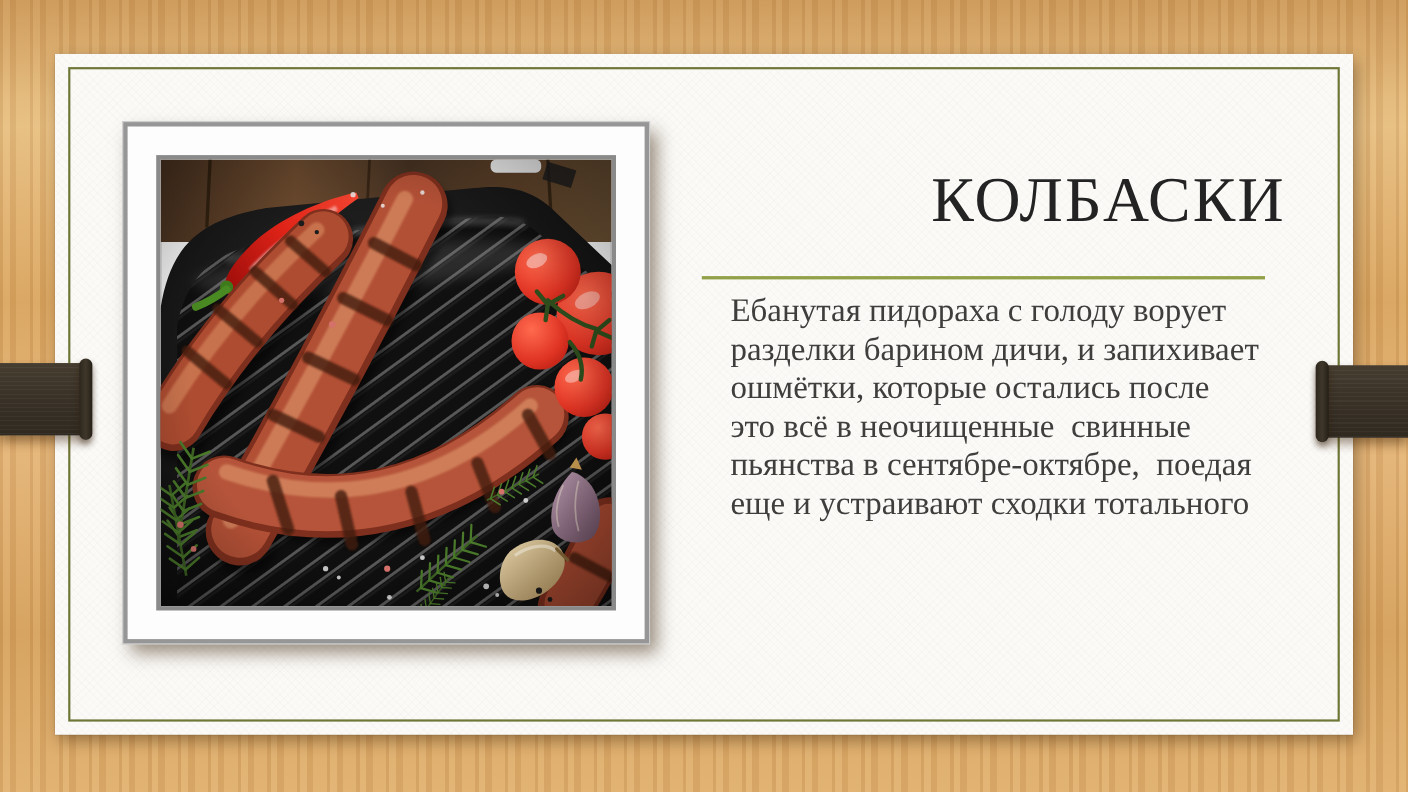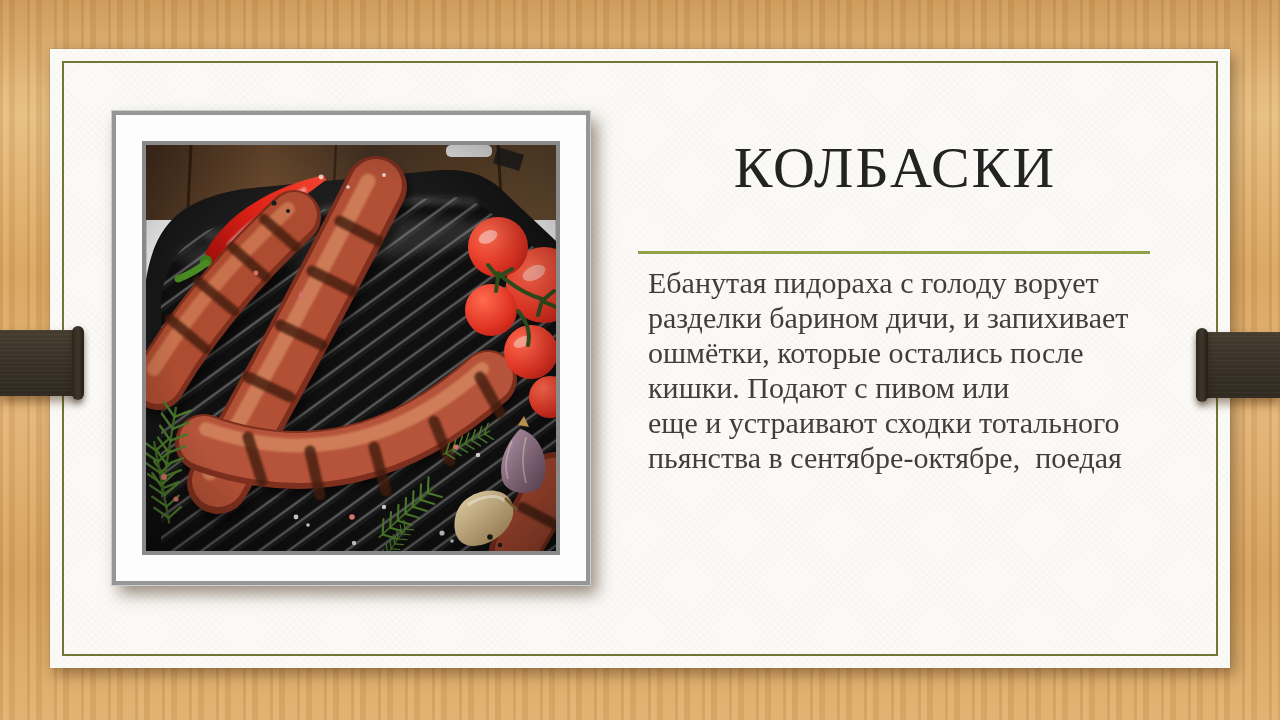--- a/index.html
+++ b/index.html
@@ -34,26 +34,26 @@
     box-shadow:0 4px 6px rgba(50,25,5,.5);}
   .ribbon.left::after{right:-5px;}
   .ribbon.right::after{left:-5px;}
   
   .photo-frame{position:absolute;left:62px;top:62px;
     border:4px solid #969696;background:#fdfdfd;padding:26px;
     box-shadow:0 0 0 1px #cdcdcd, 7px 9px 15px rgba(60,35,10,.5);}
   .photo-inner{border:4px solid #8a8a8a;box-shadow:inset 0 0 0 1px #d6d6d6;font-size:0;}
   .photo-inner svg{display:block;}
   
-  .title{position:absolute;left:585px;top:88px;width:520px;margin:0;
+  .title{position:absolute;left:585px;top:88px;width:520px;margin:14px;
     font-size:58px;font-weight:400;line-height:62px;letter-spacing:2px;
-    text-align:center;color:var(--title_text,#232323);}
+    text-align:right;color:var(--title_text,#232323);}
   .divider{position:absolute;left:588px;top:202px;width:512px;height:3px;
     background:var(--divider_green,#91a147);}
-  .body{position:absolute;left:598px;top:216px;width:520px;
+  .body{position:absolute;left:614px;top:216px;width:520px;
     font-size:30px;color:var(--body_text,#3f3e3d);}
   .body .line{height:35px;line-height:35px;white-space:pre;}
 </style>
 </head>
 <body>
 
 <div class="stage">
   <div class="wood"></div>
 
   <div class="card">
@@ -268,21 +268,21 @@
       </div>
     </div>
 
     <h1 class="title">КОЛБАСКИ</h1>
     <div class="divider"></div>
 
     <div class="body">
       <div class="line">Ебанутая пидораха с голоду ворует</div>
       <div class="line">разделки барином дичи, и запихивает</div>
       <div class="line">ошмётки, которые остались после</div>
-      <div class="line">кишки. Подают с пивом или</div>
+      <div class="line">это всё в неочищенные  свинные</div>
+      <div class="line">пьянства в сентябре-октябре,  поедая</div>
       <div class="line">еще и устраивают сходки тотального</div>
-      <div class="line">пьянства в сентябре-октябре,  поедая</div>
     </div>
   </div>
 
   <div class="ribbon left"></div>
   <div class="ribbon right"></div>
 </div>
 
 </body></html>

